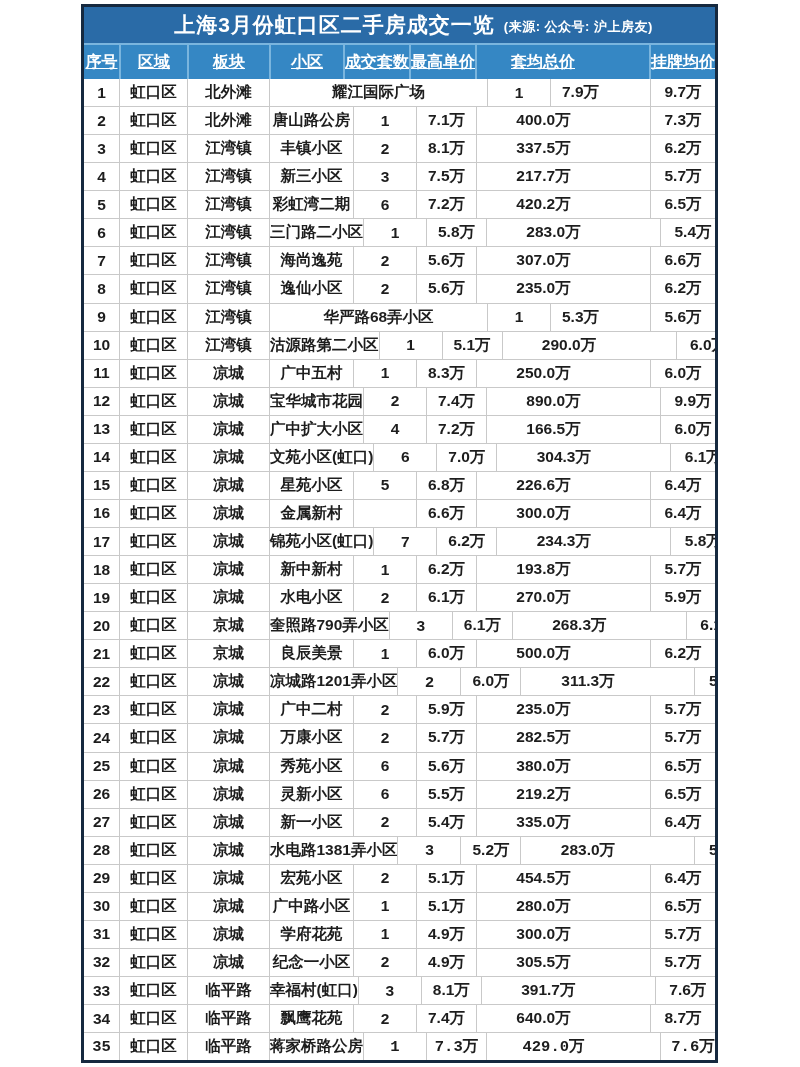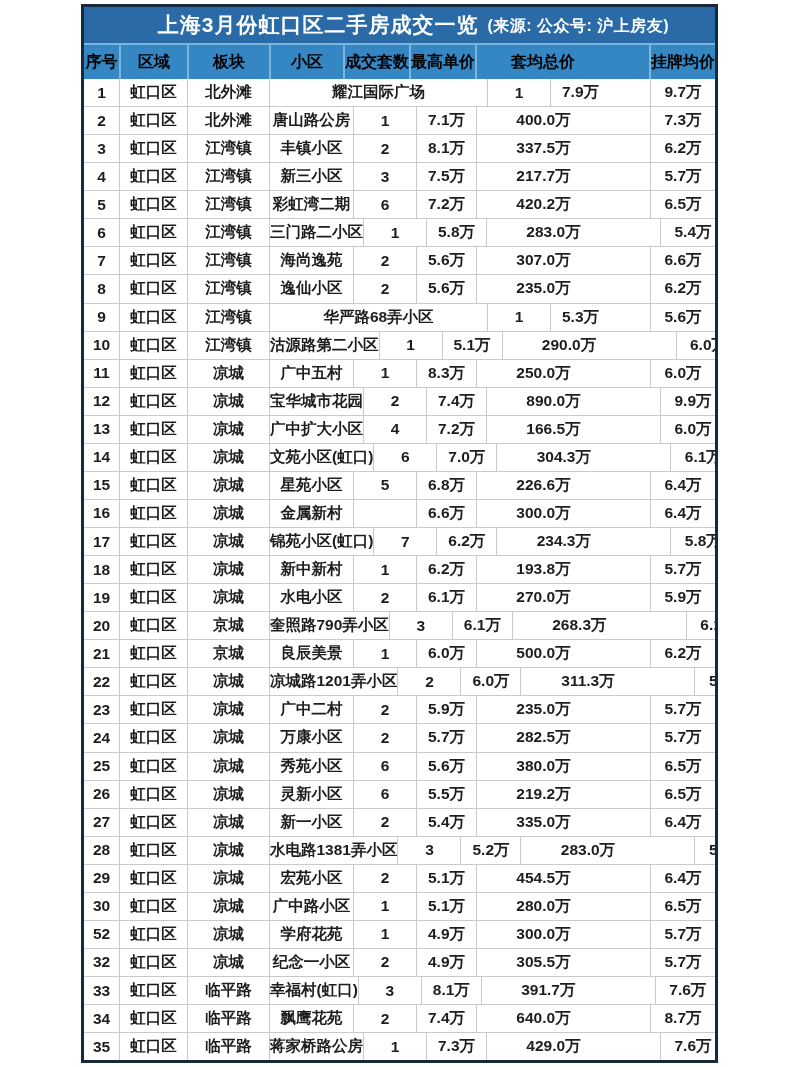--- a/index.html
+++ b/index.html
@@ -11,33 +11,33 @@
   .table-wrap{
     position:absolute;left:81px;top:4px;width:637px;height:1059px;
     border:3px solid #16293f;box-sizing:border-box;background:#ffffff;
     display:flex;flex-direction:column;overflow:hidden;
   }
   .title-bar{
     flex:0 0 36px;background:#2a6ba7;color:#ffffff;
     display:flex;align-items:center;justify-content:center;gap:9px;padding-left:28px;
   }
   .title-main{font-size:21px;font-weight:bold;letter-spacing:1px;}
-  .title-src{font-size:16px;font-weight:bold;letter-spacing:0.5px;padding-top:3px;}
+  .title-src{font-size:13px;font-weight:bold;letter-spacing:0.5px;padding-top:3px;}
   .thead{
     flex:0 0 34px;background:#3587c4;border-top:2px solid #7ab5de;
-    display:flex;color:#000000;font-weight:bold;font-size:16px;
+    display:flex;color:#ffffff;font-weight:bold;font-size:16px;text-decoration:underline;
   }
   .th{
     display:flex;align-items:center;justify-content:center;
     border-left:2px solid #7ab5de;box-sizing:border-box;white-space:nowrap;
   }
   .th:first-child{border-left:none;}
   .tbody{flex:1 1 auto;display:flex;flex-direction:column;}
   .tr{flex:1 1 0;display:flex;border-bottom:1px solid #c9c9c9;background:#ffffff;}
-  .tr:last-child{border-bottom:none;}
+  .tr:last-child{border-bottom:none;font-family:Liberation Mono, monospace;}
   .td{
     display:flex;align-items:center;justify-content:center;
     border-left:1px solid #c9c9c9;box-sizing:border-box;
     font-size:15.5px;font-weight:700;color:#1d1d1d;white-space:nowrap;
   }
   .td:first-child{border-left:none;}
   
   .c0{flex:0 0 35px;}
   .c1{flex:0 0 68px;}
   .c2{flex:0 0 82px;}
@@ -358,21 +358,21 @@
         <div class="td c0">30</div>
         <div class="td c1">虹口区</div>
         <div class="td c2">凉城</div>
         <div class="td c3">广中路小区</div>
         <div class="td c4">1</div>
         <div class="td c5">5.1万</div>
         <div class="td c6">280.0万</div>
         <div class="td c7">6.5万</div>
       </div>
       <div class="tr">
-        <div class="td c0">52</div>
+        <div class="td c0">31</div>
         <div class="td c1">虹口区</div>
         <div class="td c2">凉城</div>
         <div class="td c3">学府花苑</div>
         <div class="td c4">1</div>
         <div class="td c5">4.9万</div>
         <div class="td c6">300.0万</div>
         <div class="td c7">5.7万</div>
       </div>
       <div class="tr">
         <div class="td c0">32</div>

